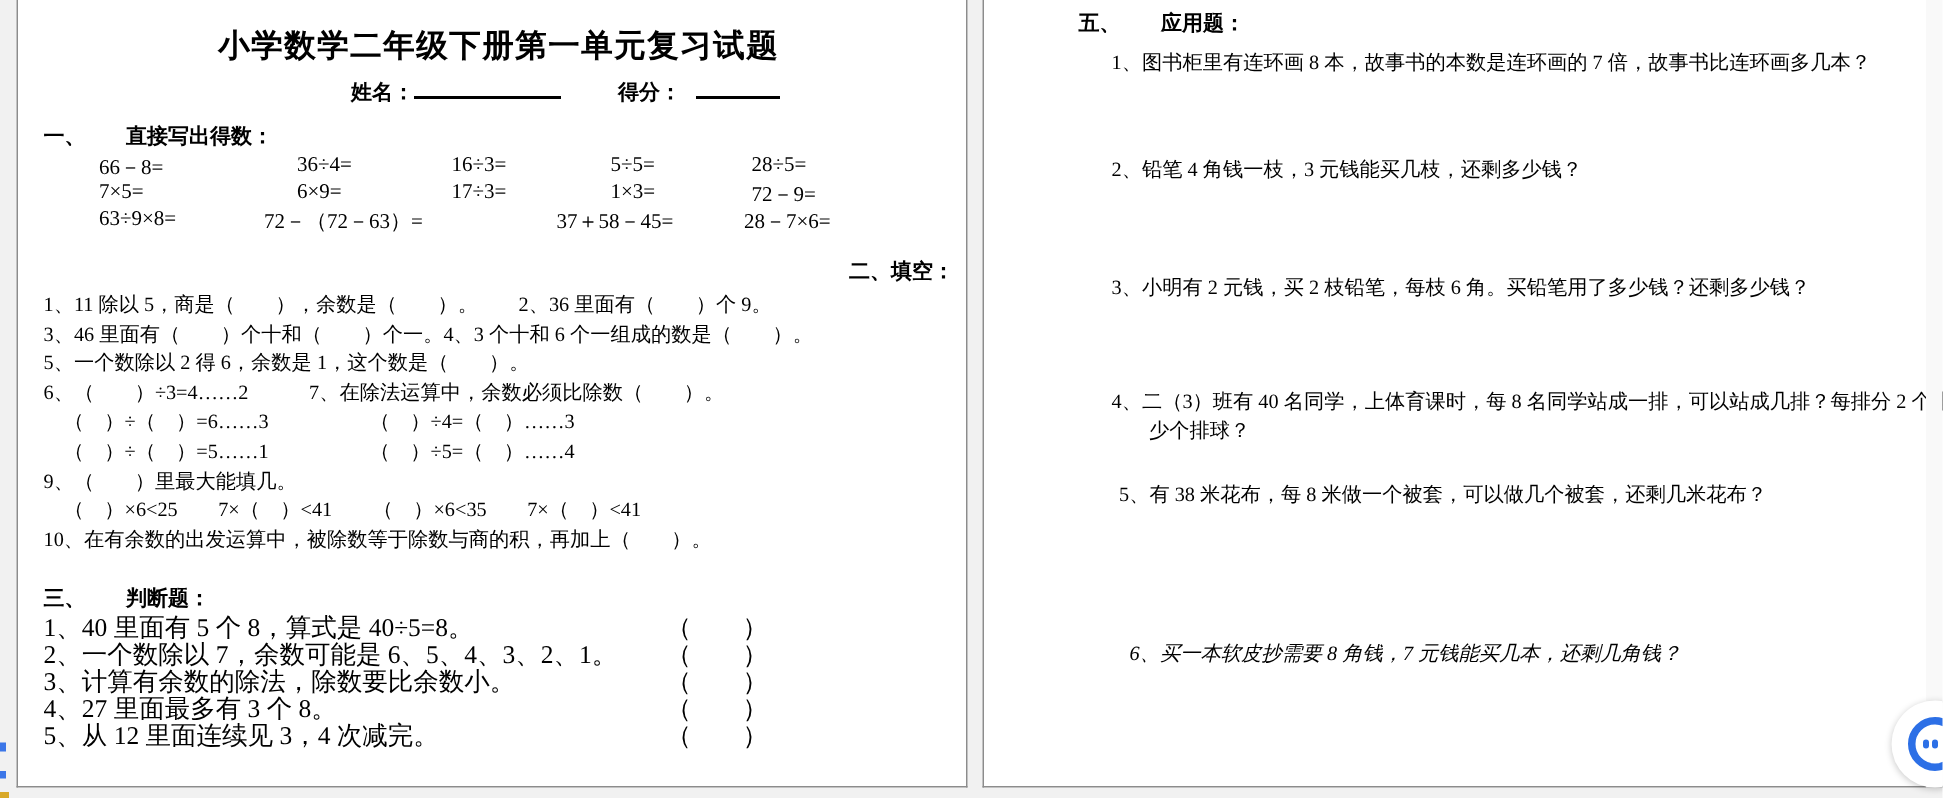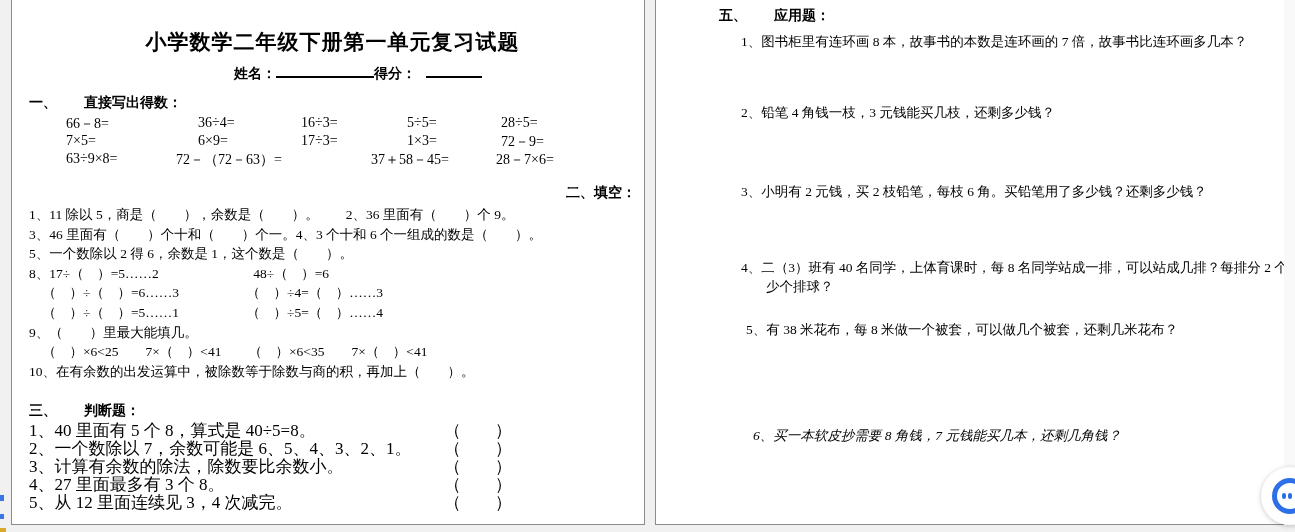--- a/index.html
+++ b/index.html
@@ -12,26 +12,26 @@
   }
   .page {
     position:absolute; top:0; height:525px; background:#fff;
     border-left:1px solid #8c8c8c; border-right:1px solid #8c8c8c; border-bottom:1px solid #8c8c8c;
   }
   .page-left  { left:11px;  width:634px; padding-left:17px; padding-right:8px; }
   .page-right { left:655px; width:759px; padding-left:63px; padding-right:14px; padding-top:7px; }
   .right-strip { position:absolute; left:1284px; top:0; width:11px; height:525px; background:#f9f9f9; }
 
   
-  .title { padding-top:28px; font-size:21px; font-weight:bold; text-align:center; letter-spacing:1px; }
+  .title { padding-top:16px; font-size:21px; font-weight:bold; text-align:center; letter-spacing:1px; }
   .namerow { margin-top:9px; margin-left:205px; font-size:14px; font-weight:bold; }
   .uline { display:inline-block; height:13px; border-bottom:2px solid #000; vertical-align:baseline; }
   .uline-name  { width:98px; }
   .uline-score { width:56px; margin-left:10px; }
-  .score-label { }
+  .score-label { margin-left:38px; }
 
   .sechead { font-size:14px; font-weight:bold; }
   .sechead .secnum { display:inline-block; width:55px; }
   .s1head { margin-top:11px; }
   .s1grid { margin-top:3px; font-size:14px; }
   .s1row  { position:relative; height:18px; }
   .s1row span { position:absolute; top:0; white-space:nowrap; }
   .x0{left:37px} .x1{left:169px} .x2{left:272px} .x3{left:378px} .x4{left:472px}
   .y0{left:37px} .y1{left:147px} .y2{left:342px} .y3{left:467px}
 
@@ -115,21 +115,21 @@
   </div>
 
   <div class="sechead s2head">
     <span class="secnum">二、</span><span>填空：</span>
   </div>
 
   <div class="s2lines">
     <div>1、11 除以 5，商是（　　），余数是（　　）。　　2、36 里面有（　　）个 9。</div>
     <div>3、46 里面有（　　）个十和（　　）个一。4、3 个十和 6 个一组成的数是（　　）。</div>
     <div>5、一个数除以 2 得 6，余数是 1，这个数是（　　）。</div>
-    <div>8、17÷（　）=5……2　　　　　　　48÷（　）=6</div>
+    <div>6、（　　）÷3=4……2　　　7、在除法运算中，余数必须比除数（　　）。</div>
     <div>　（　）÷（　）=6……3　　　　　（　）÷4=（　）……3</div>
     <div>　（　）÷（　）=5……1　　　　　（　）÷5=（　）……4</div>
     <div>9、（　　）里最大能填几。</div>
     <div>　（　）×6&lt;25　　7×（　）&lt;41　　（　）×6&lt;35　　7×（　）&lt;41</div>
     <div>10、在有余数的出发运算中，被除数等于除数与商的积，再加上（　　）。</div>
   </div>
 
   <div class="sechead s3head">
     <span class="secnum">三、</span><span>判断题：</span>
   </div>

